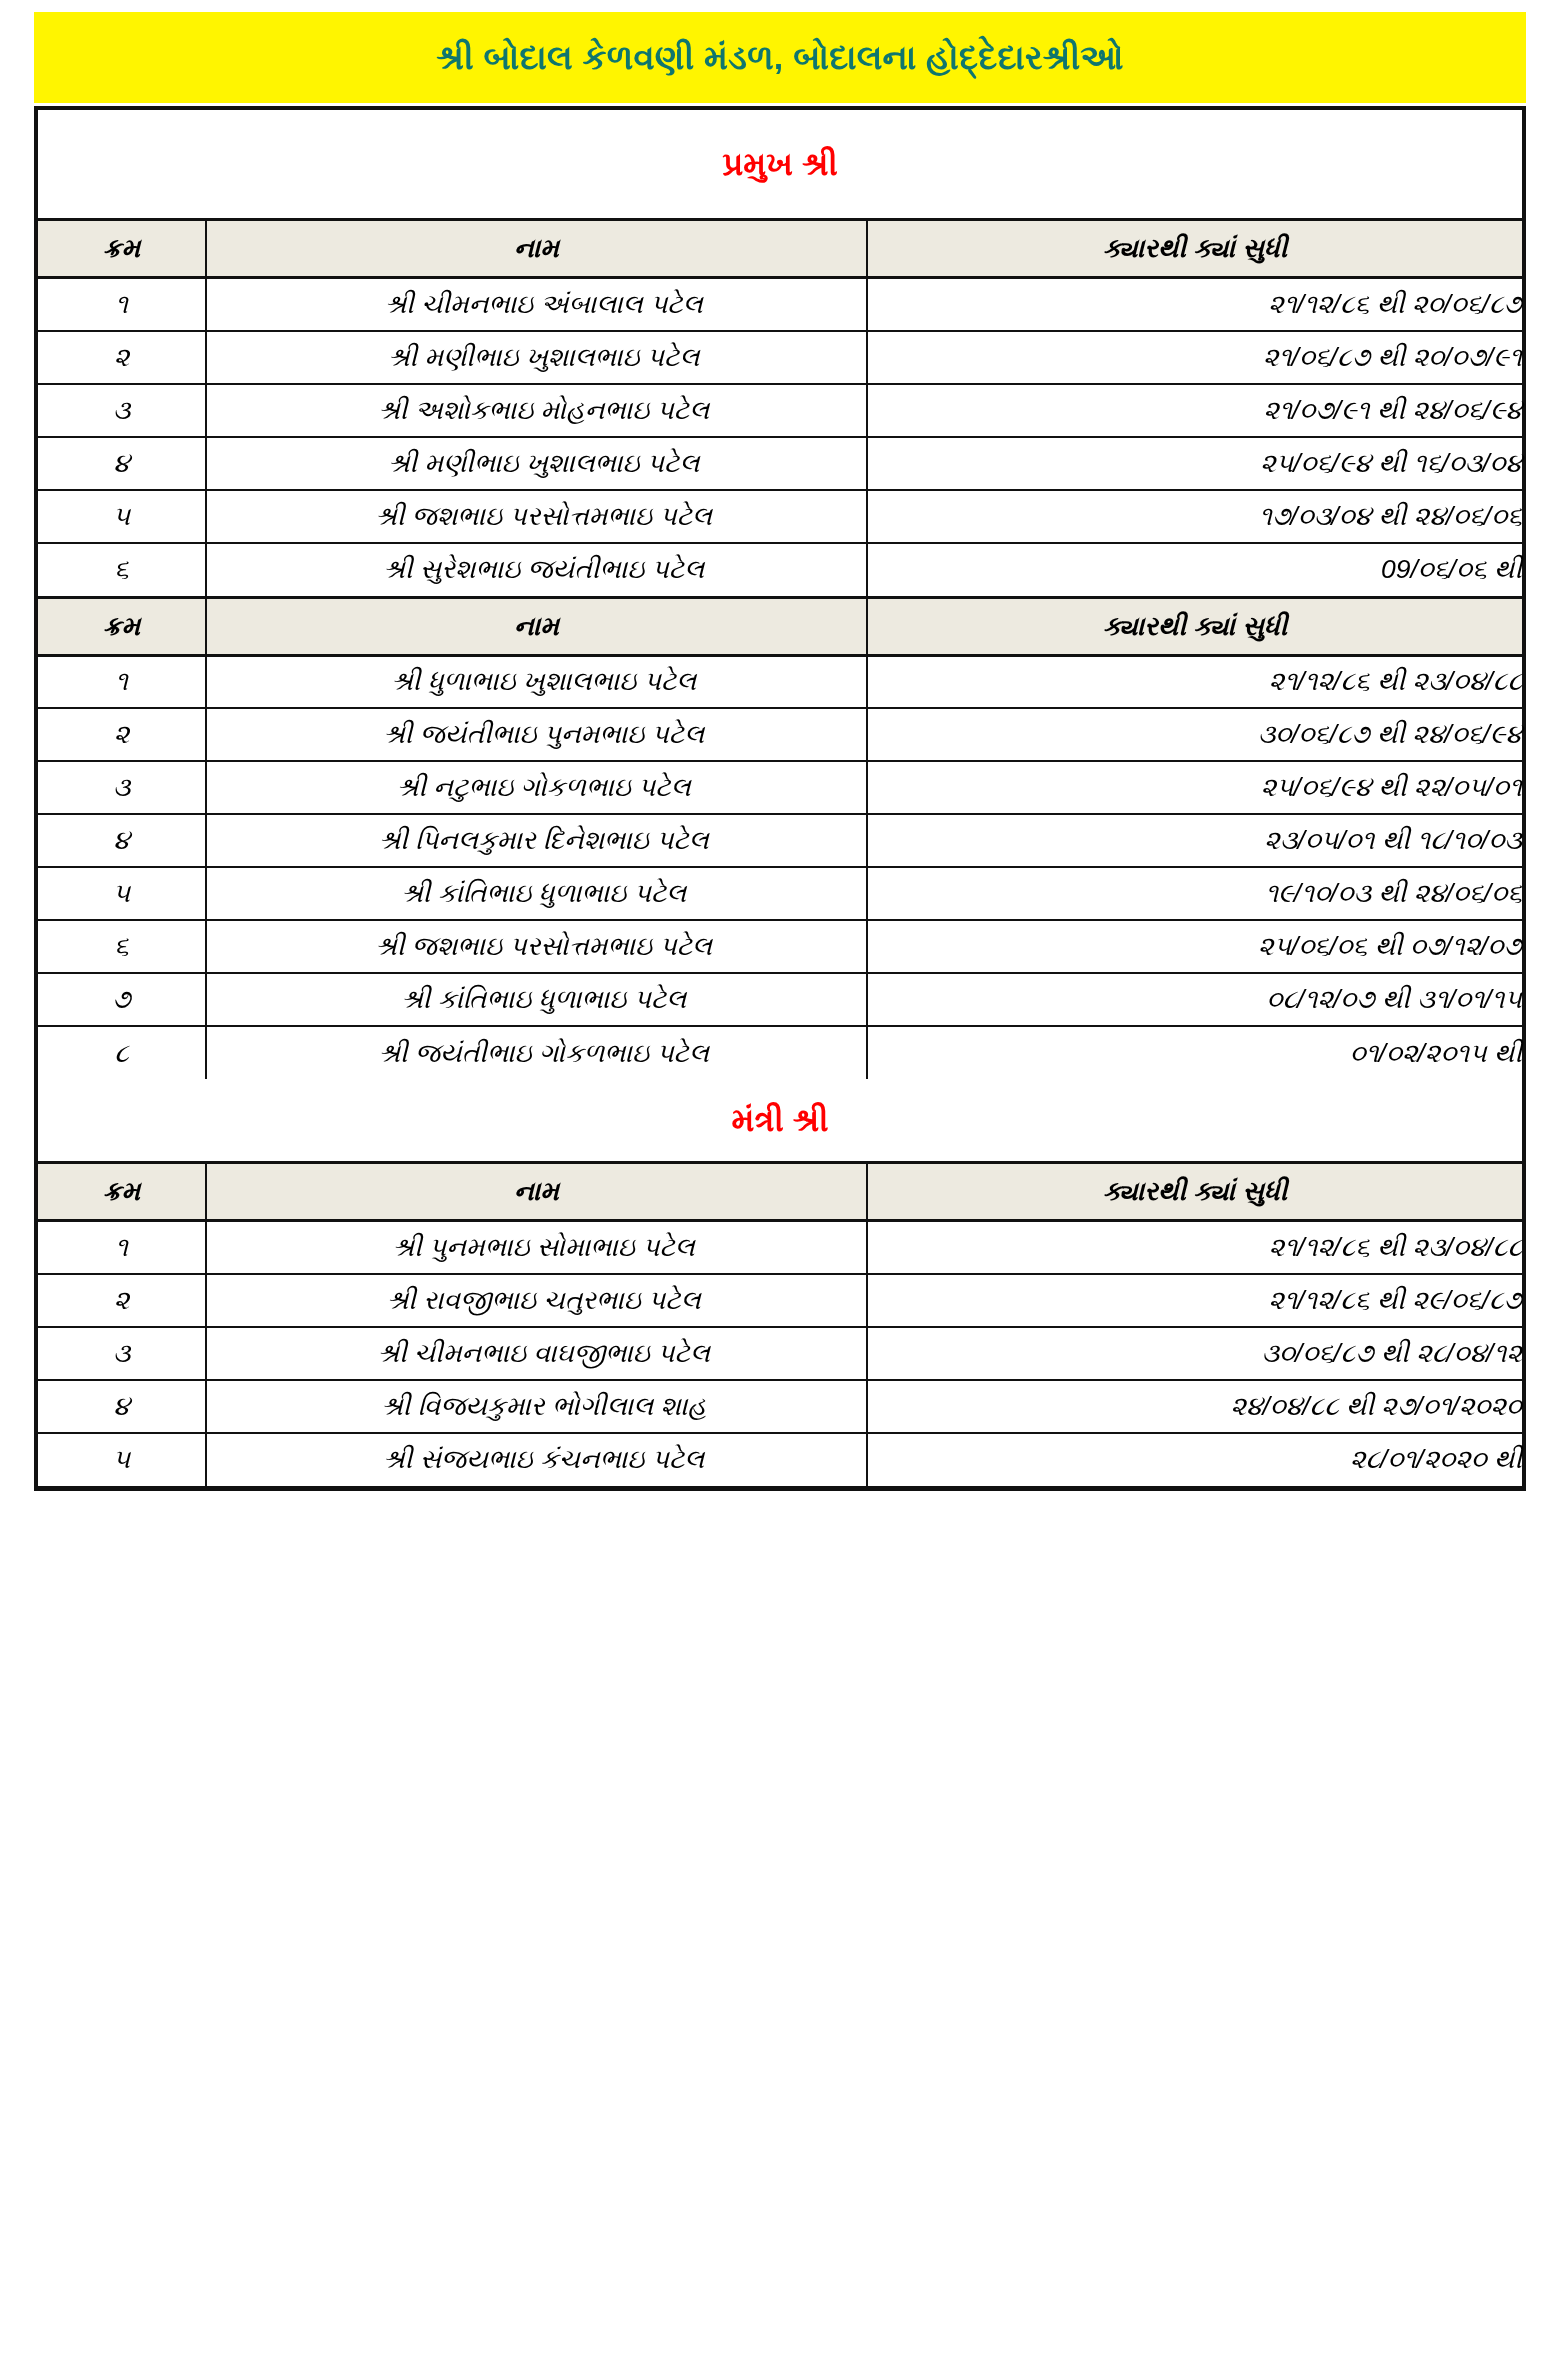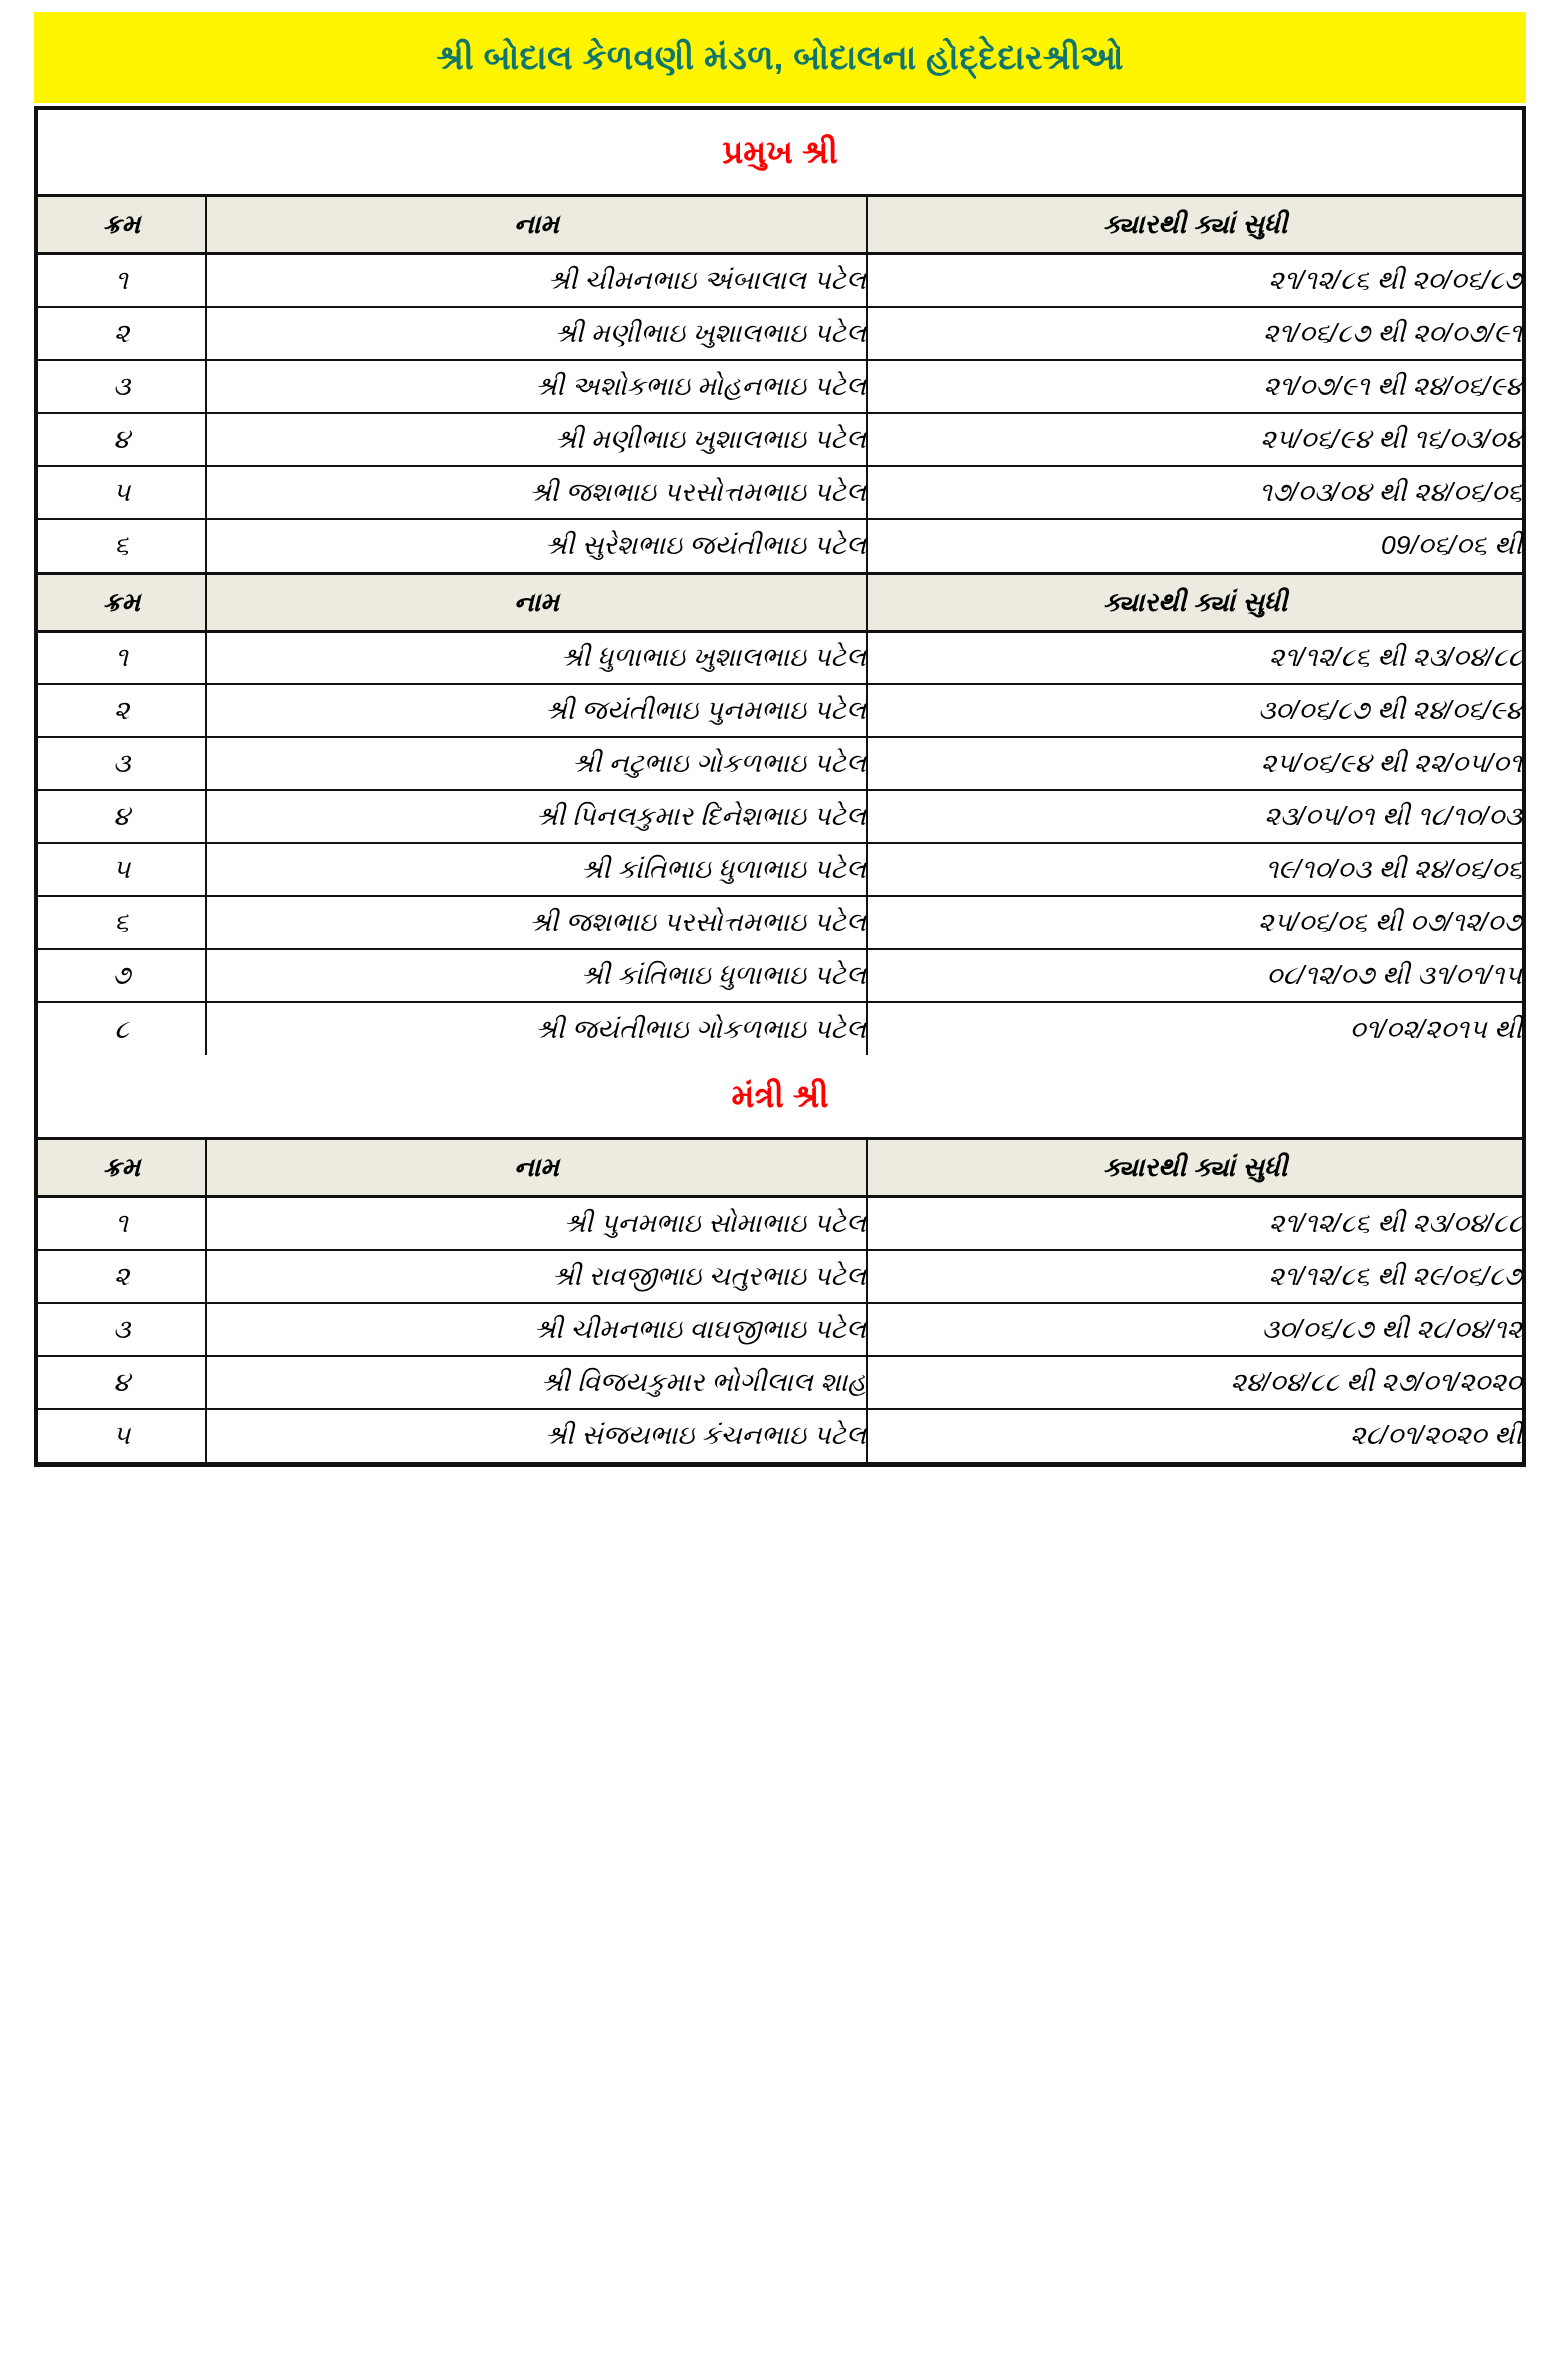--- a/index.html
+++ b/index.html
@@ -61,21 +61,21 @@
 
   
   .section-band {
     height: 82px;
     display: flex;
     align-items: center;
     justify-content: center;
     background: #ffffff;
     box-sizing: border-box;
   }
-  .section-band.first { height: 84px; }
+  .section-band.first { height: 108px; }
   .section-title {
     color: #FF0000;
     font-size: 32.5px;
     font-weight: 700;
     line-height: 1;
     text-align: center;
     white-space: nowrap;
   }
 
   
@@ -109,21 +109,21 @@
     font-size: 26.5px;
     font-weight: 400;
     color: #000000;
     font-style: italic;
   }
   table.officers th.h-krm,
   table.officers td.d-krm {
     text-align: center;
   }
   table.officers td.d-name {
-    text-align: right;
+    text-align: center;
     padding-left: 14.5px;
   }
   table.officers td.d-dates {
     text-align: right;
     padding-left: 14.5px;
   }
   table.officers th.h-name,
   table.officers th.h-dates {
     text-align: center;
     margin-left: 34px;

